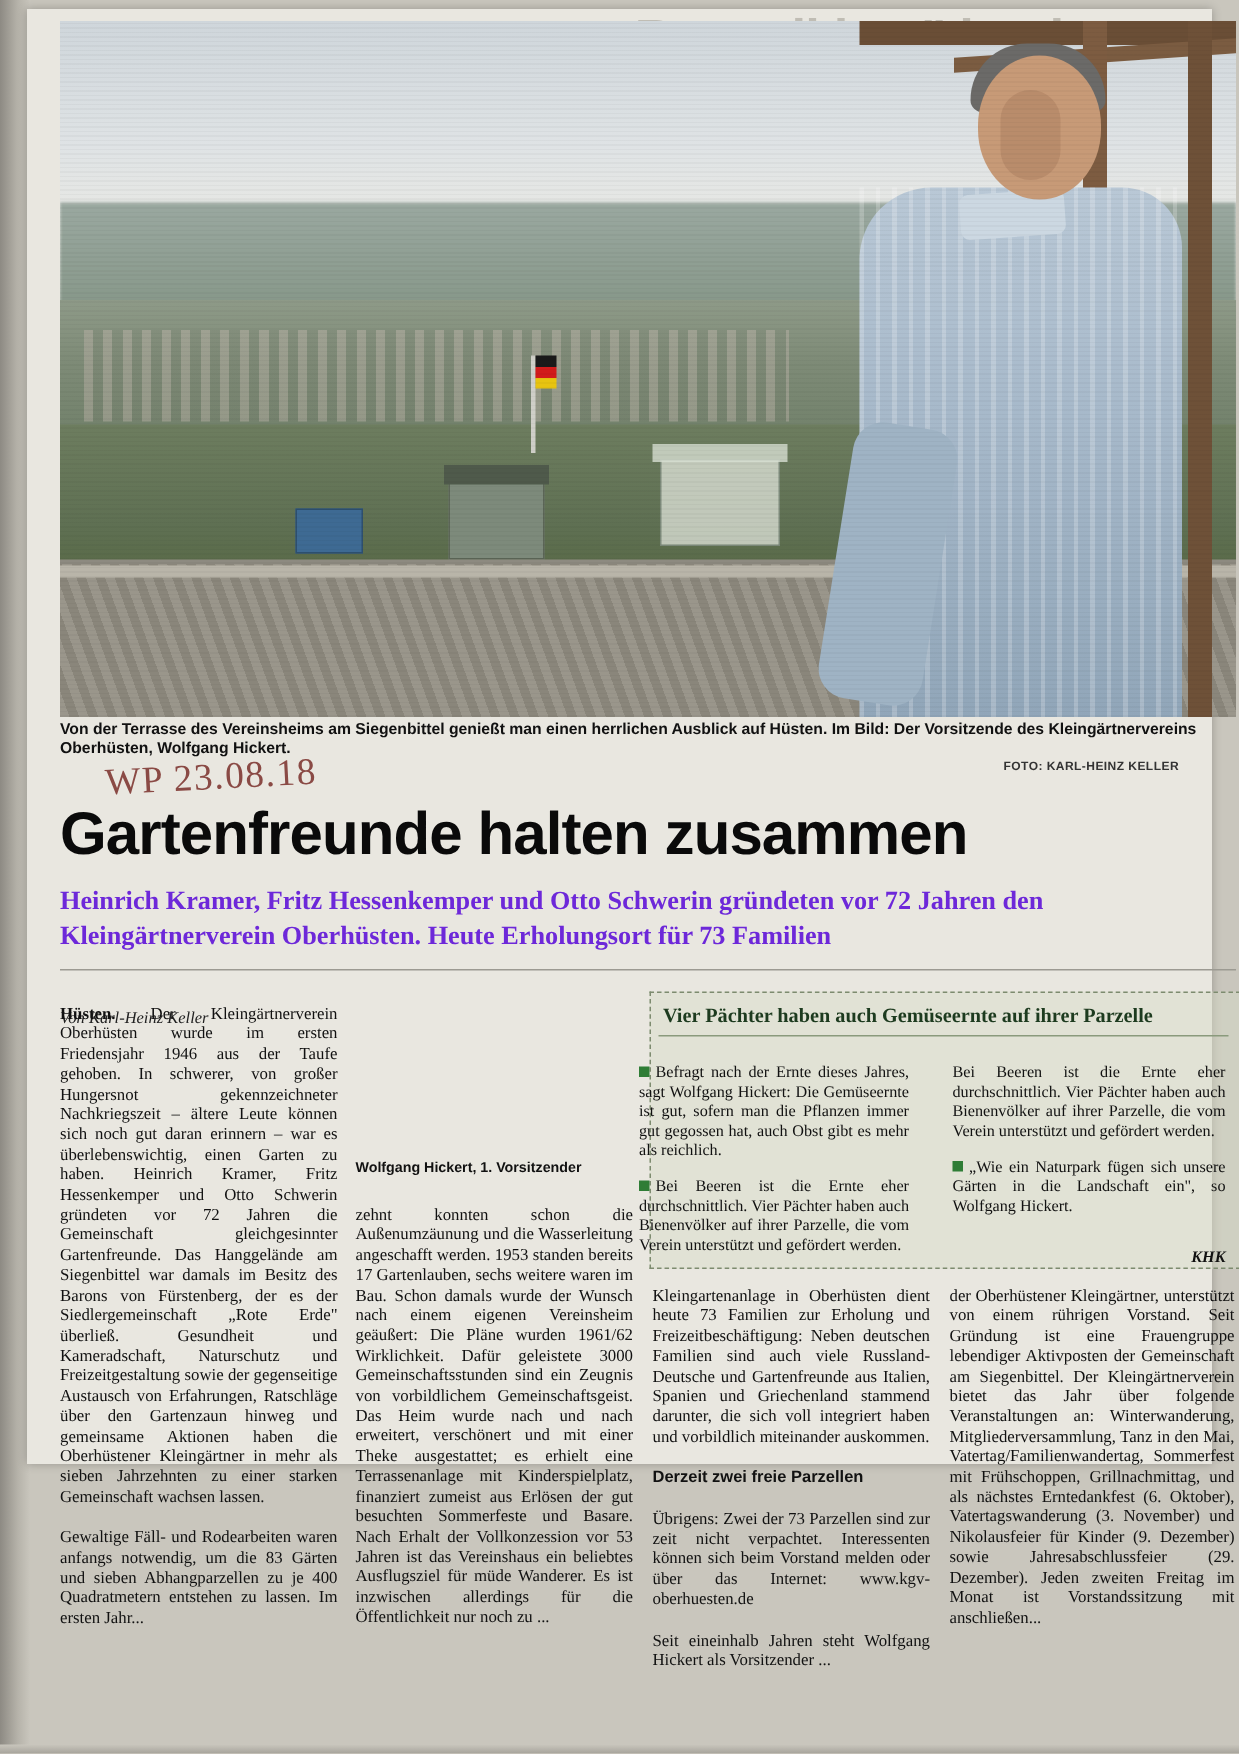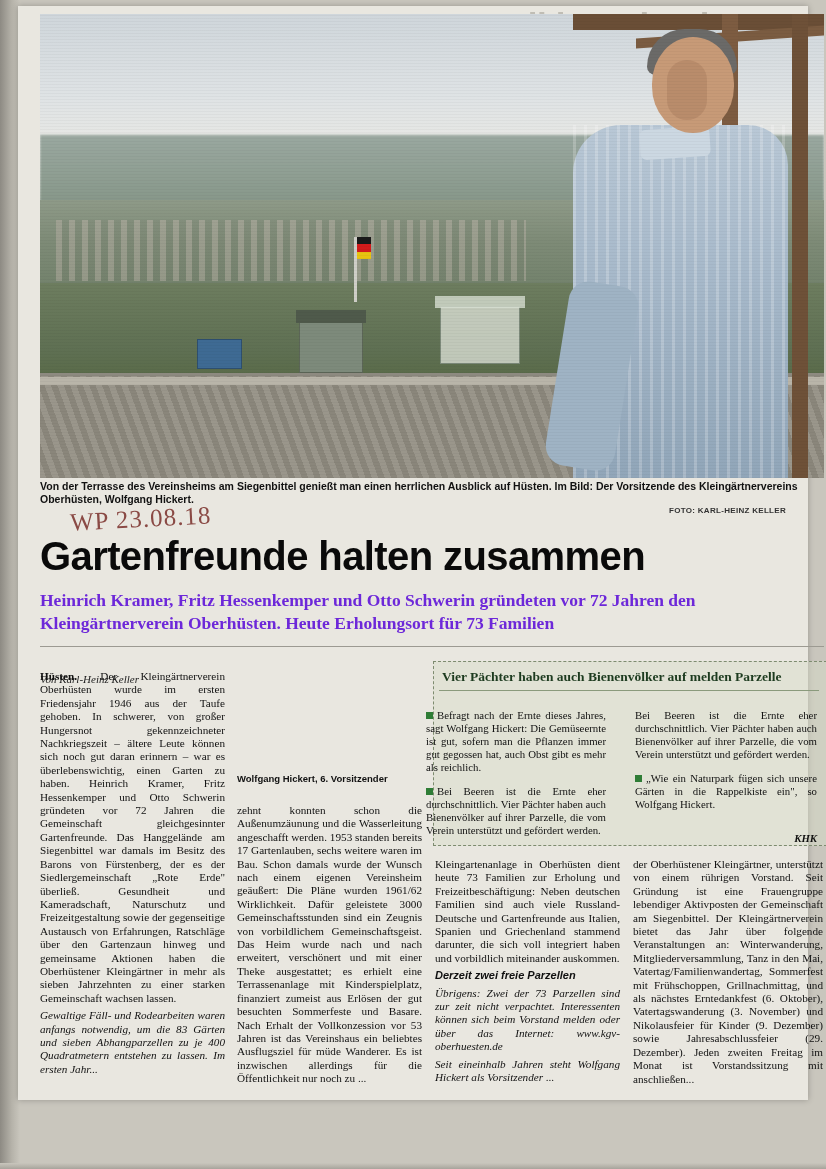--- a/index.html
+++ b/index.html
@@ -5,21 +5,21 @@
   html,body{margin:0;padding:0;background:#b8b4ab;}
   body{font-family:"Liberation Serif", serif;}
   .page{
     position:relative;
     width:826px;height:1169px;
     background:#c9c6bd;
     overflow:hidden;
   }
   .paper{
     position:absolute;
-    left:18px;top:6px;width:790px;height:1094px;
+    left:18px;top:6px;width:790px;height:970px;
     background:#e9e7e0;
     box-shadow:0 0 6px rgba(0,0,0,0.25);
   }
   
   .ghost{
     position:absolute;
     left:360px;top:0px;width:430px;height:86px;
     overflow:hidden;
     color:#b9b6ad;
     font-family:"Liberation Sans", sans-serif;
@@ -198,21 +198,21 @@
 
   
   .col{
     position:absolute;
     font-family:"Liberation Serif", serif;
     font-size:11.2px;line-height:13.4px;color:#111;
     text-align:justify;
     hyphens:auto;
   }
   .col p{margin:0 0 0 0;text-indent:0;}
-  .col p + p{margin-top:4px;font-style:italic;}
+  .col p + p{margin-top:14px;}
   .c1{left:22px;top:664px;width:185px;}
   .c2{left:219px;top:798px;width:185px;}
   .c3{left:417px;top:852px;width:185px;}
   .c4{left:615px;top:852px;width:190px;}
   .lead{font-weight:bold;}
   .sect{font-weight:bold;font-family:"Liberation Sans",sans-serif;font-size:11px;margin-top:6px;display:block;}
 
   
   .pullquote{
     position:absolute;left:219px;top:660px;width:190px;
@@ -300,32 +300,32 @@
     <div class="caption">Von der Terrasse des Vereinsheims am Siegenbittel genießt man einen herrlichen Ausblick auf Hüsten. Im Bild: Der Vorsitzende des Kleingärtnervereins Oberhüsten, Wolfgang Hickert.</div>
     <div class="credit">FOTO: KARL-HEINZ KELLER</div>
 
     <div class="handwrite">WP 23.08.18</div>
 
     <div class="headline">Gartenfreunde halten zusammen</div>
     <div class="subhead">Heinrich Kramer, Fritz Hessenkemper und Otto Schwerin gründeten vor 72 Jahren den Kleingärtnerverein Oberhüsten. Heute Erholungsort für 73 Familien</div>
     <div class="hrule"></div>
     <div class="byline">Von Karl-Heinz Keller</div>
 
-    <div class="pullattr">Wolfgang Hickert, 6. Vorsitzender</div>
+    <div class="pullattr">Wolfgang Hickert, 1. Vorsitzender</div>
 
     <div class="infobox"></div>
-    <div class="infobox-title">Vier Pächter haben auch Bienenvölker auf melden Parzelle</div>
+    <div class="infobox-title">Vier Pächter haben auch Gemüseernte auf ihrer Parzelle</div>
     <div class="infobox-rule"></div>
     <div class="ibcol ib1">
       <p class="bullet">Befragt nach der Ernte dieses Jahres, sagt Wolfgang Hickert: Die Gemüseernte ist gut, sofern man die Pflanzen immer gut gegossen hat, auch Obst gibt es mehr als reichlich.</p>
       <p class="bullet" style="margin-top:8px">Bei Beeren ist die Ernte eher durchschnittlich. Vier Pächter haben auch Bienenvölker auf ihrer Parzelle, die vom Verein unterstützt und gefördert werden.</p>
     </div>
     <div class="ibcol ib2">
       <p>Bei Beeren ist die Ernte eher durchschnittlich. Vier Pächter haben auch Bienenvölker auf ihrer Parzelle, die vom Verein unterstützt und gefördert werden.</p>
-      <p class="bullet" style="margin-top:8px">„Wie ein Naturpark fügen sich unsere Gärten in die Rappelkiste ein", so Wolfgang Hickert.</p>
+      <p class="bullet" style="margin-top:8px">„Wie ein Naturpark fügen sich unsere Gärten in die Landschaft ein", so Wolfgang Hickert.</p>
       <p class="khk">KHK</p>
     </div>
 
     <div class="col c1">
       <p class="lead-start"><span class="lead">Hüsten.</span> Der Kleingärtnerverein Oberhüsten wurde im ersten Friedensjahr 1946 aus der Taufe gehoben. In schwerer, von großer Hungersnot gekennzeichneter Nachkriegszeit – ältere Leute können sich noch gut daran erinnern – war es überlebenswichtig, einen Garten zu haben. Heinrich Kramer, Fritz Hessenkemper und Otto Schwerin gründeten vor 72 Jahren die Gemeinschaft gleichgesinnter Gartenfreunde. Das Hanggelände am Siegenbittel war damals im Besitz des Barons von Fürstenberg, der es der Siedlergemeinschaft „Rote Erde" überließ. Gesundheit und Kameradschaft, Naturschutz und Freizeitgestaltung sowie der gegenseitige Austausch von Erfahrungen, Ratschläge über den Gartenzaun hinweg und gemeinsame Aktionen haben die Oberhüstener Kleingärtner in mehr als sieben Jahrzehnten zu einer starken Gemeinschaft wachsen lassen.</p>
       <p>Gewaltige Fäll- und Rodearbeiten waren anfangs notwendig, um die 83 Gärten und sieben Abhangparzellen zu je 400 Quadratmetern entstehen zu lassen. Im ersten Jahr...</p>
     </div>
 
     <div class="col c2">
       <p>zehnt konnten schon die Außenumzäunung und die Wasserleitung angeschafft werden. 1953 standen bereits 17 Gartenlauben, sechs weitere waren im Bau. Schon damals wurde der Wunsch nach einem eigenen Vereinsheim geäußert: Die Pläne wurden 1961/62 Wirklichkeit. Dafür geleistete 3000 Gemeinschaftsstunden sind ein Zeugnis von vorbildlichem Gemeinschaftsgeist. Das Heim wurde nach und nach erweitert, verschönert und mit einer Theke ausgestattet; es erhielt eine Terrassenanlage mit Kinderspielplatz, finanziert zumeist aus Erlösen der gut besuchten Sommerfeste und Basare. Nach Erhalt der Vollkonzession vor 53 Jahren ist das Vereinshaus ein beliebtes Ausflugsziel für müde Wanderer. Es ist inzwischen allerdings für die Öffentlichkeit nur noch zu ...</p>

